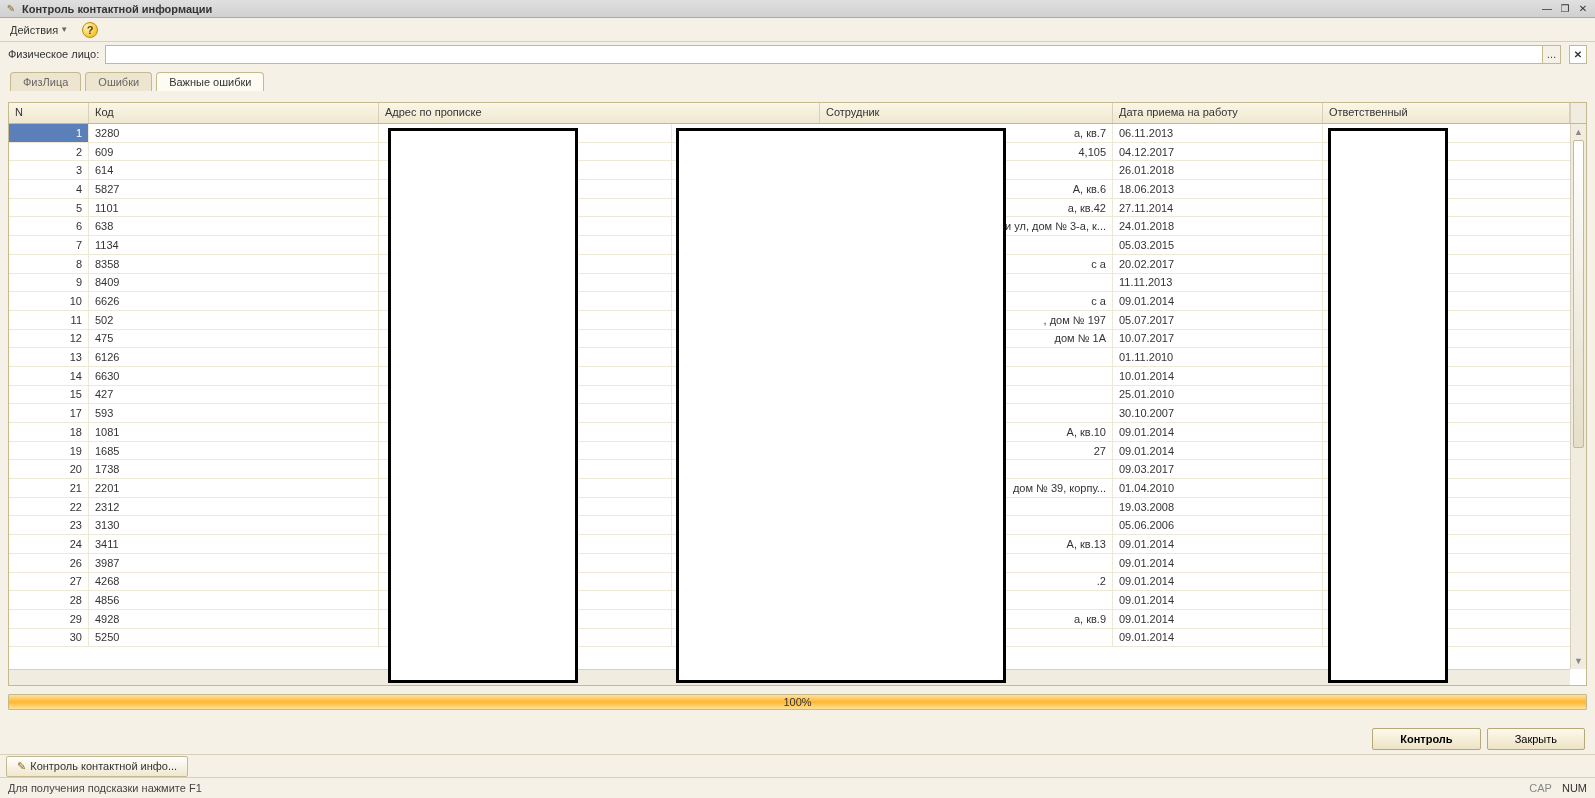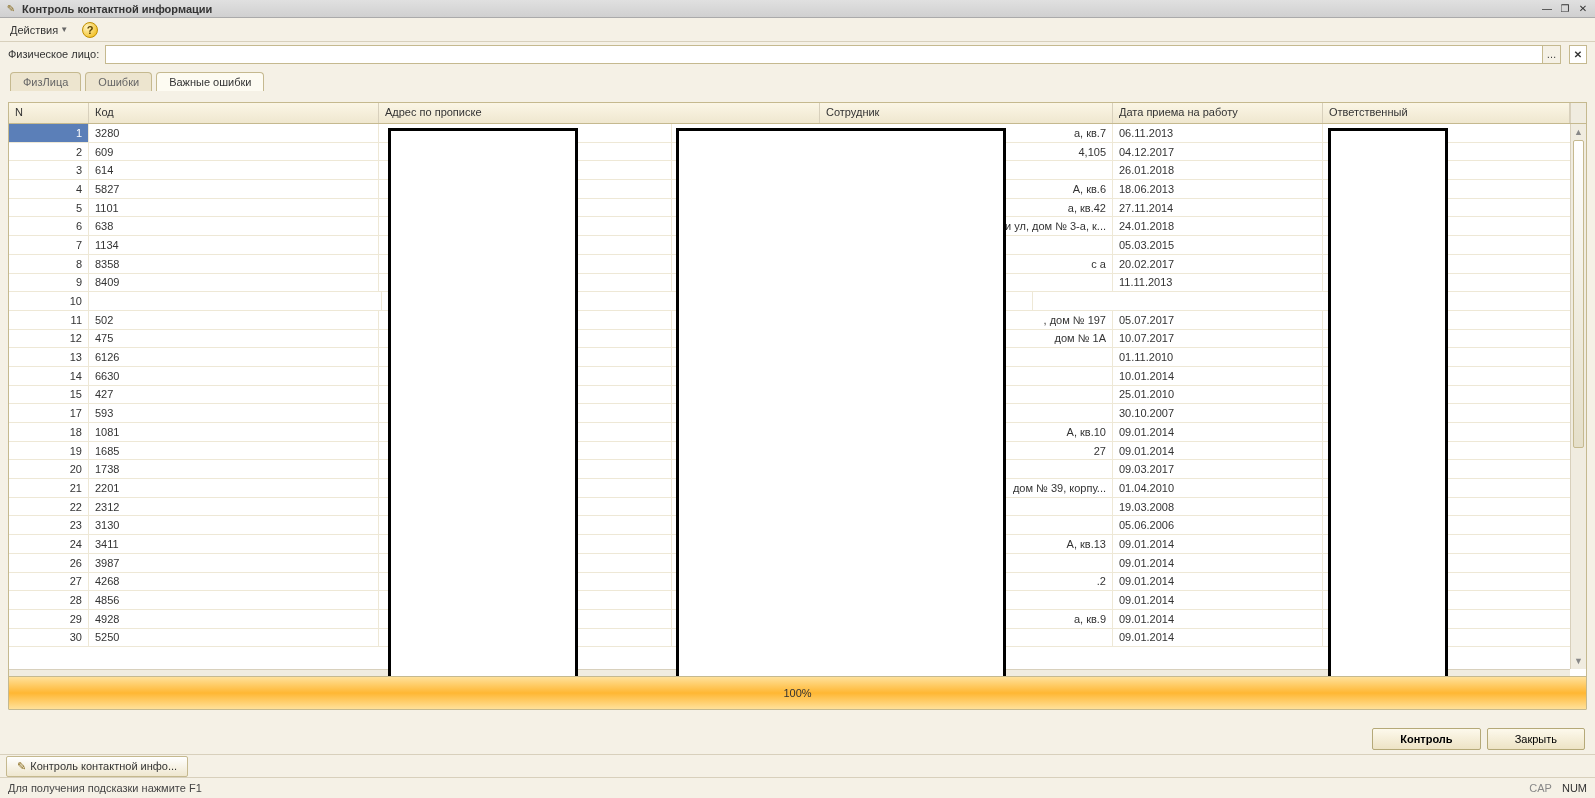--- a/index.html
+++ b/index.html
@@ -42,21 +42,21 @@
 .row.selected .cell.col-n { background:#5b7fb8; color:#fff; }
 .redact { position:absolute; background:#fff; border:3px solid #000; pointer-events:none; }
 .redact1 { left:388px; top:128px; width:190px; height:555px; }
 .redact2 { left:676px; top:128px; width:330px; height:555px; }
 .redact3 { left:1328px; top:128px; width:120px; height:555px; }
 .hscroll { position:absolute; left:0; right:16px; bottom:0; height:16px; background:#f0ece0; border-top:1px solid #d8d0bc; }
 .vscroll { position:absolute; right:0; top:21px; bottom:16px; width:16px; background:#f0ece0; border-left:1px solid #d8d0bc; display:flex; flex-direction:column; }
 .vscroll .arrow { height:16px; display:flex; align-items:center; justify-content:center; font-size:9px; color:#888; cursor:pointer; }
 .vscroll .track { flex:1; position:relative; }
 .vscroll .thumb { position:absolute; left:2px; right:2px; top:0; height:60%; background:linear-gradient(#fff,#e5dfc9); border:1px solid #c5b98f; border-radius:2px; }
-.progress { position:absolute; left:8px; right:8px; bottom:88px; height:34px; border:1px solid #c5b98f; border-radius:1px; background:linear-gradient(#ffe19a,#ffb733,#ffe19a); display:flex; align-items:center; justify-content:center; color:#333; font-size:11px; }
+.progress { position:absolute; left:8px; right:8px; bottom:88px; height:16px; border:1px solid #c5b98f; border-radius:1px; background:linear-gradient(#ffe19a,#ffb733,#ffe19a); display:flex; align-items:center; justify-content:center; color:#333; font-size:11px; }
 .footer-buttons { position:absolute; right:10px; bottom:48px; display:flex; gap:6px; }
 .btn { padding:4px 27px; border:1px solid #b5a978; border-radius:2px; background:linear-gradient(#fdf9ec,#ede3c5); cursor:pointer; font-size:11px; }
 .btn.bold { font-weight:bold; }
 .taskbar { position:absolute; left:0; right:0; bottom:20px; height:24px; background:#f5f1e6; display:flex; align-items:center; padding:0 6px; border-top:1px solid #d8d0bc; border-bottom:1px solid #d8d0bc; }
 .task-tab { padding:3px 10px; border:1px solid #c5b98f; border-radius:2px; background:linear-gradient(#fff,#efe7cf); font-size:11px; display:flex; align-items:center; gap:4px; cursor:pointer; }
 .statusbar { position:absolute; left:0; right:0; bottom:0; height:20px; background:#f5f1e6; display:flex; align-items:center; padding:0 8px; font-size:11px; color:#444; }
 .statusbar .right { margin-left:auto; display:flex; gap:10px; color:#888; }
 .statusbar .right .active { color:#333; }
 </style>
 </head>
@@ -175,20 +175,21 @@
       <div class="row">
         <div class="cell col-n">9</div>
         <div class="cell col-code">8409</div>
         <div class="cell col-emp"></div>
         <div class="cell col-addr" style="justify-content:flex-end;"></div>
         <div class="cell col-date">11.11.2013</div>
         <div class="cell col-resp"></div>
       </div>
       <div class="row">
         <div class="cell col-n">10</div>
+        <div class="cell col-code">6626</div>
         <div class="cell col-emp"></div>
         <div class="cell col-addr" style="justify-content:flex-end;">с а</div>
         <div class="cell col-date">09.01.2014</div>
         <div class="cell col-resp"></div>
       </div>
       <div class="row">
         <div class="cell col-n">11</div>
         <div class="cell col-code">502</div>
         <div class="cell col-emp"></div>
         <div class="cell col-addr" style="justify-content:flex-end;">, дом № 197</div>

